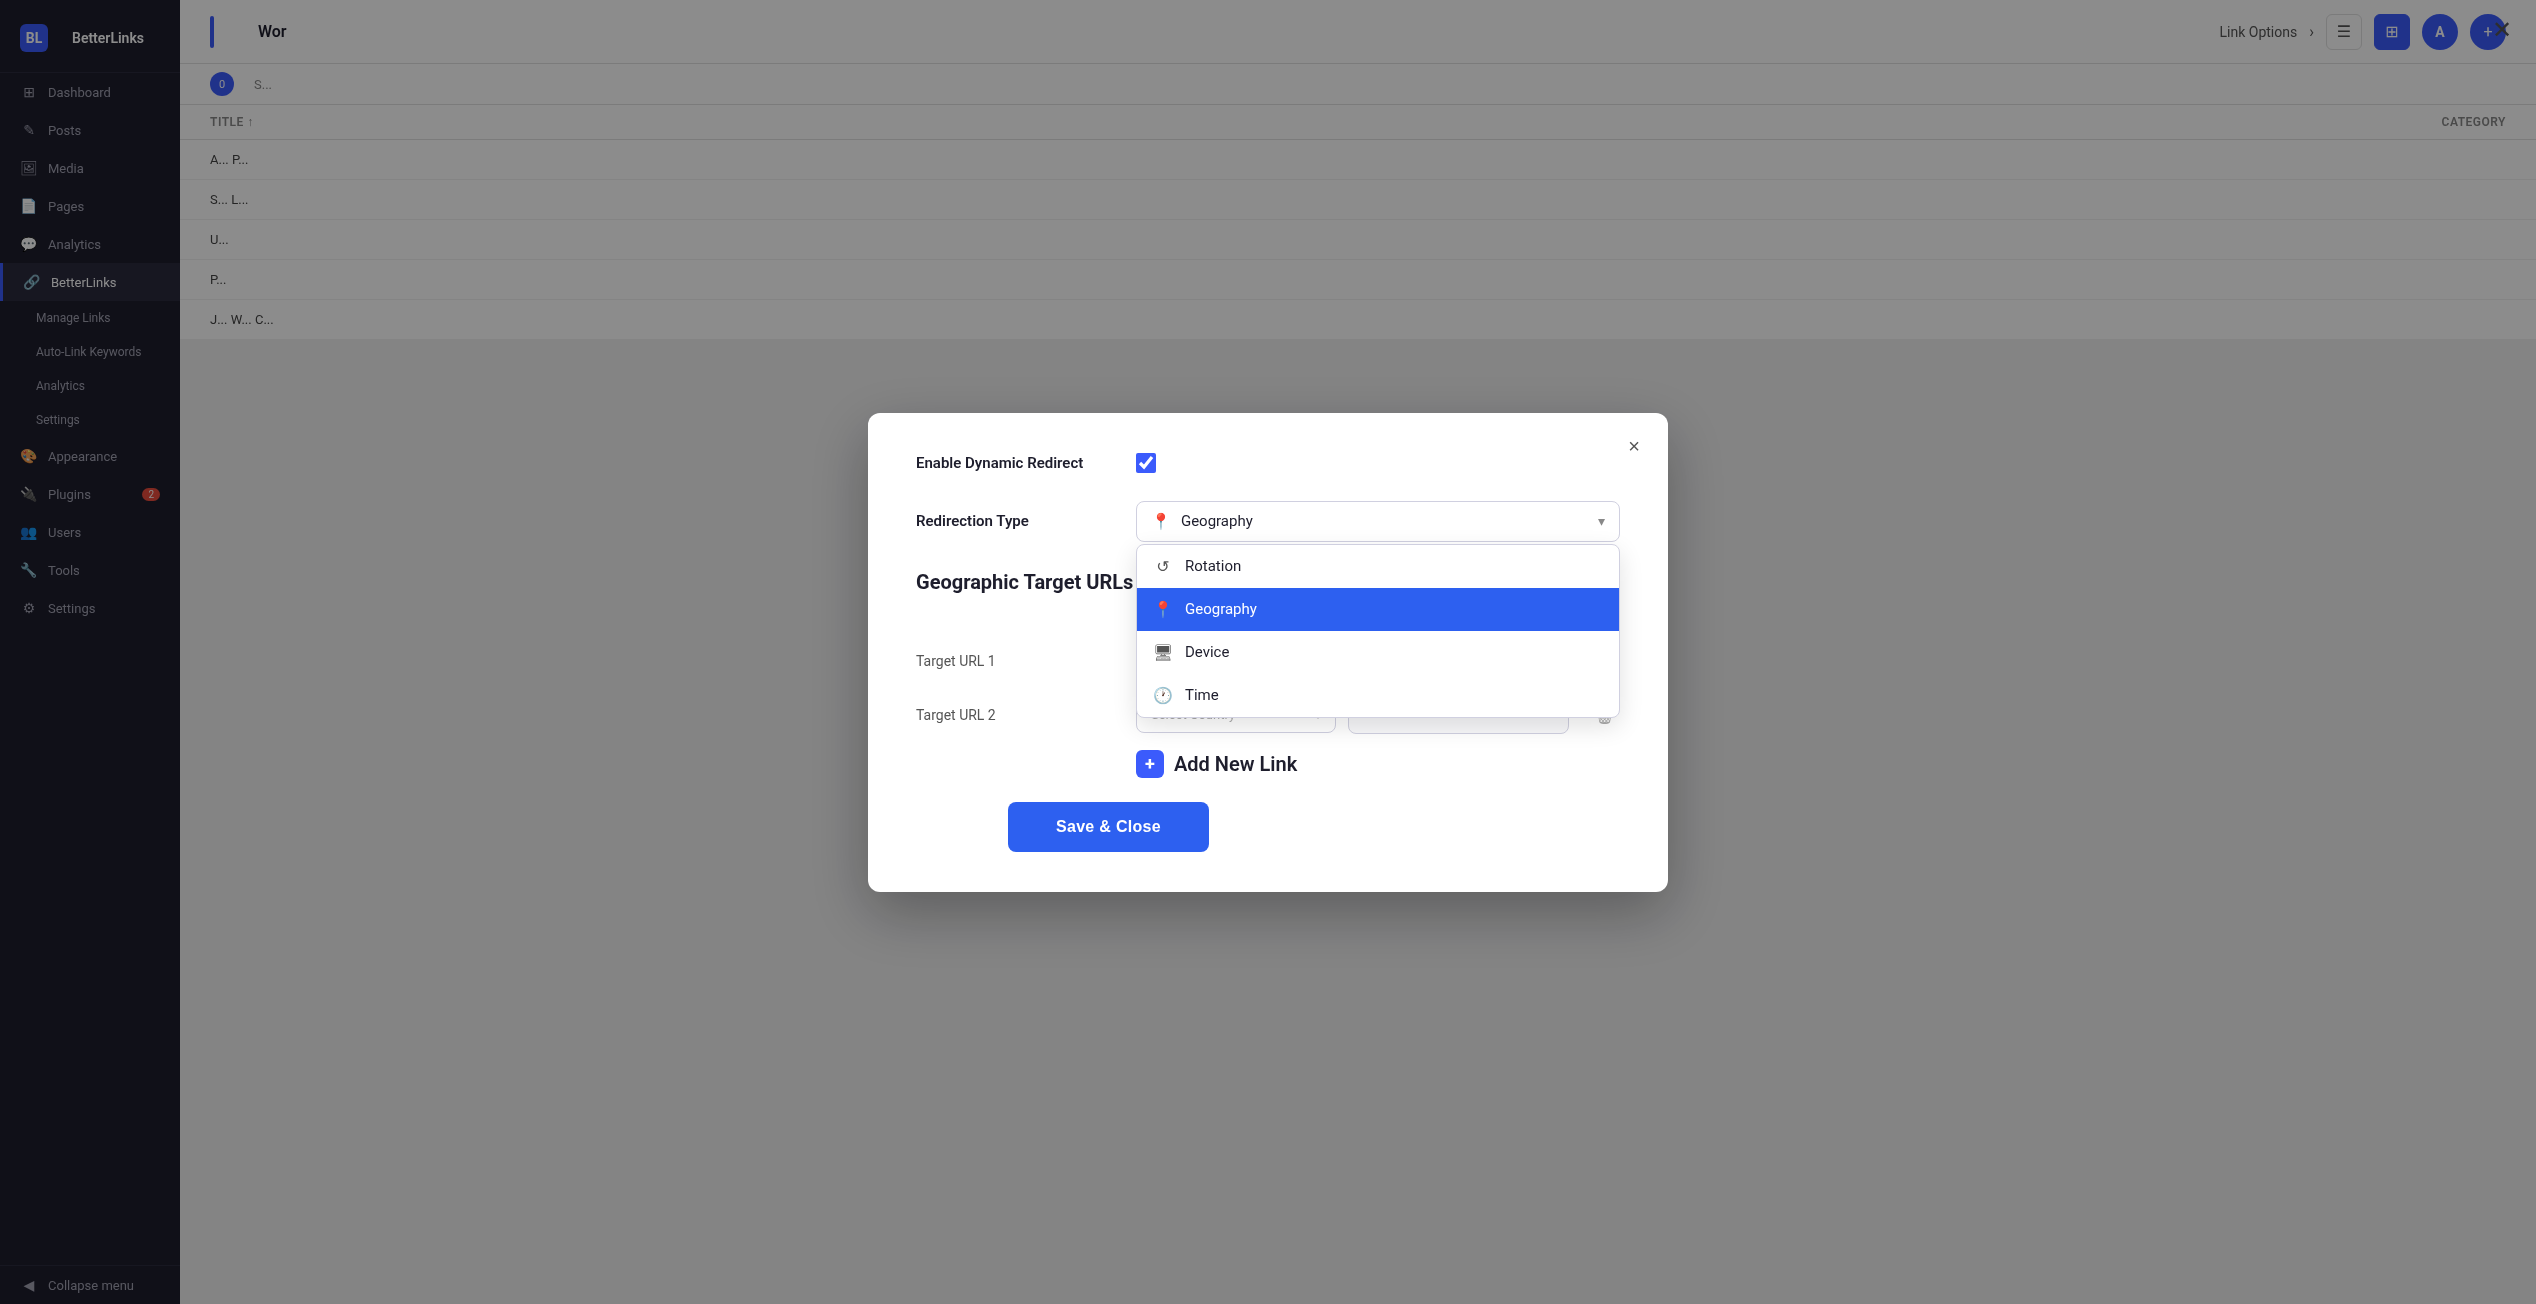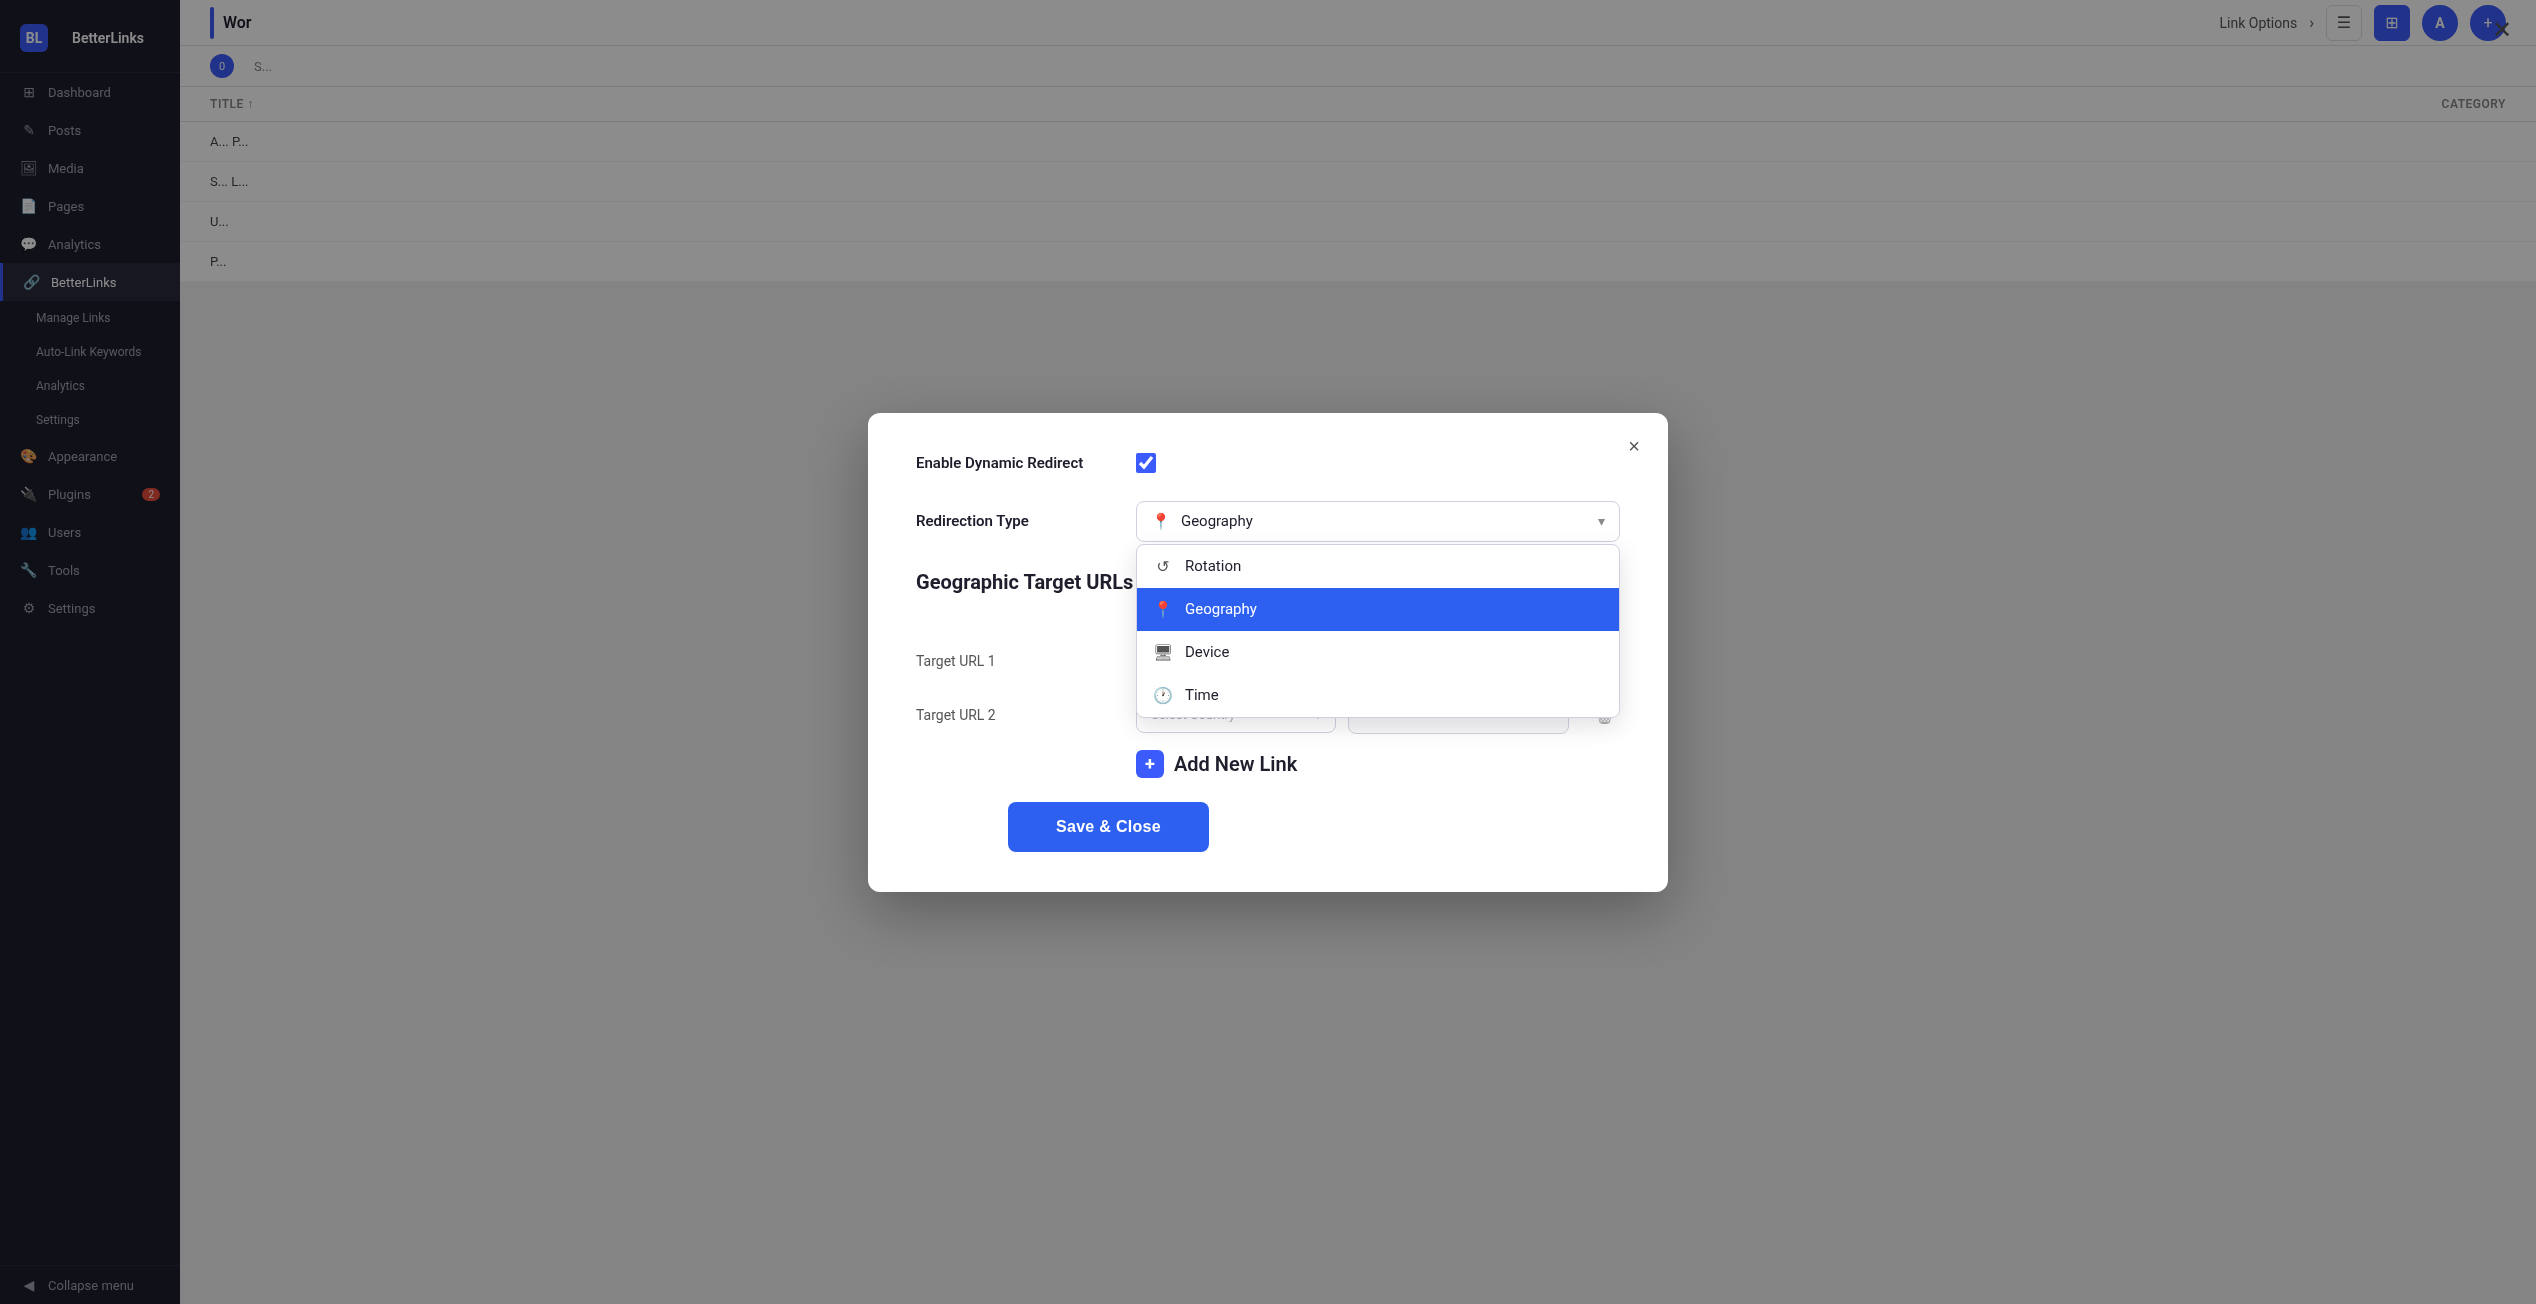--- a/index.html
+++ b/index.html
@@ -84,25 +84,25 @@
       height: 100%;
       background: #f0f0f1;
       position: relative;
       filter: blur(0px);
     }
 
     
     .top-bar {
       background: #fff;
       padding: 0 30px;
-      height: 46px;
+      height: 64px;
       display: flex;
       align-items: center;
       border-bottom: 1px solid #e0e0e0;
-      gap: 3px;
+      gap: 38px;
     }
     .top-bar-right {
       margin-left: auto;
       display: flex;
       align-items: center;
       gap: 12px;
     }
     .top-bar-icon {
       width: 36px; height: 36px;
       background: #fff;
@@ -477,20 +477,23 @@
     <span class="title-col">A... P...</span>
   </div>
   <div class="bg-tr">
     <span class="title-col">S... L...</span>
   </div>
   <div class="bg-tr">
     <span class="title-col">U...</span>
   </div>
   <div class="bg-tr">
     <span class="title-col">P...</span>
+  </div>
+  <div class="bg-tr">
+    <span class="title-col">J... W... C...</span>
   </div>
 </div>
 
 <div style="position:fixed;top:0;right:0;padding:16px 24px;z-index:99;">
   <button style="background:none;border:none;font-size:24px;color:#555;cursor:pointer;">✕</button>
 </div>
 
 <div class="overlay">
 
   <div class="modal">

